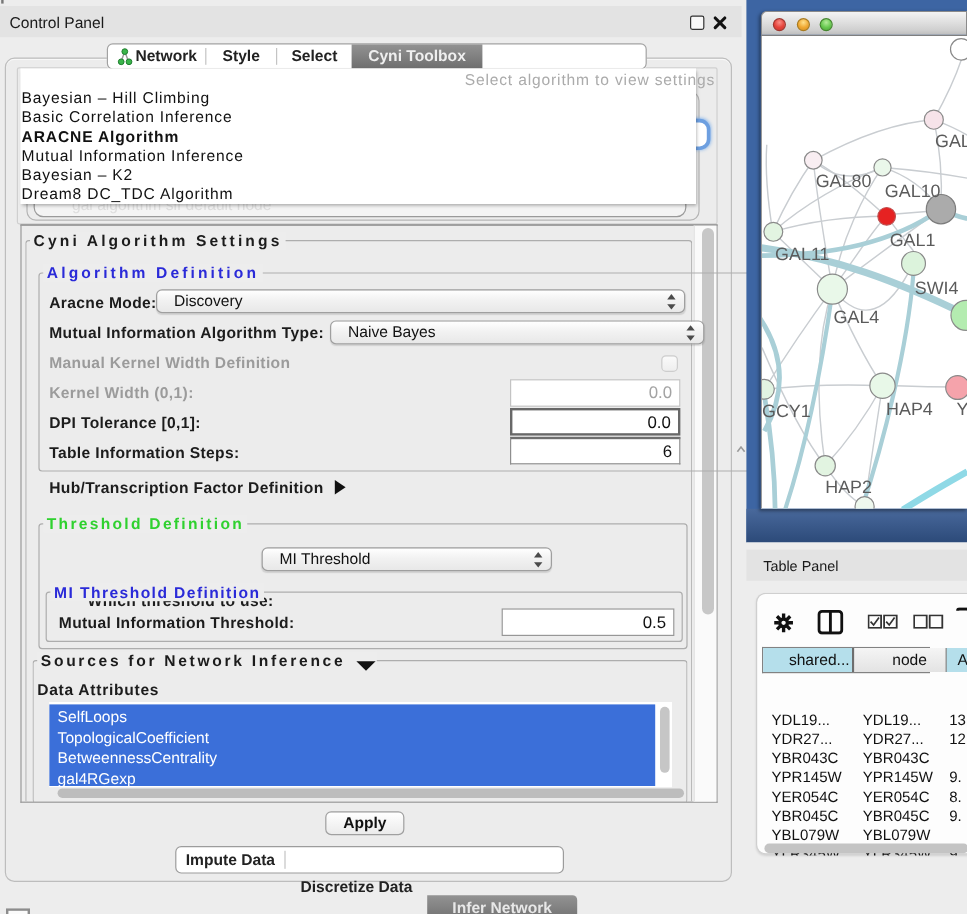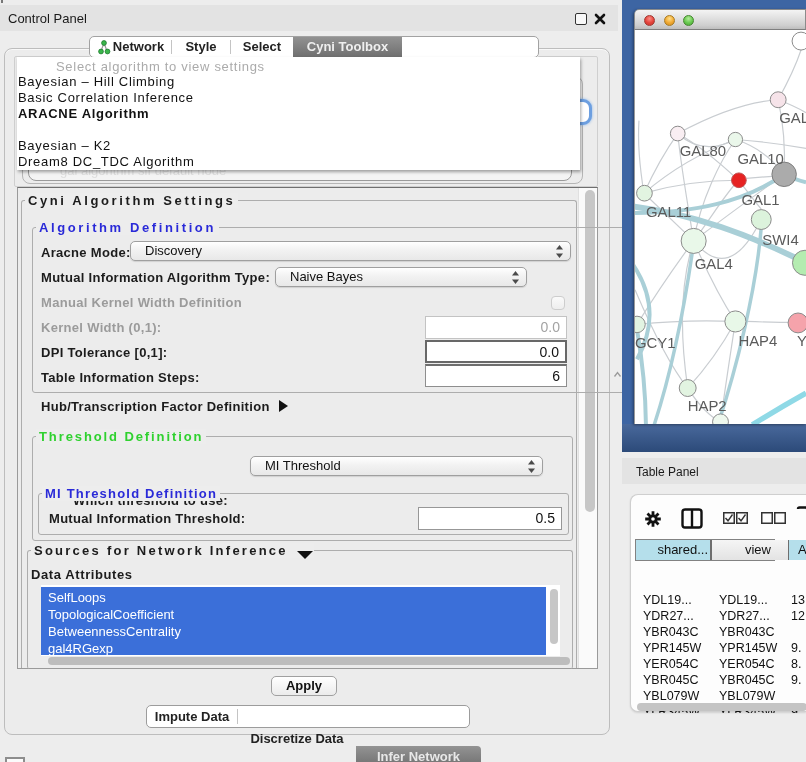--- a/index.html
+++ b/index.html
@@ -71,40 +71,40 @@
   <div class="abs lbl dis" style="left:41px;top:295px;">Manual Kernel Width Definition</div>
   <div class="abs lbl dis" style="left:41px;top:320px;">Kernel Width (0,1):</div>
   <div class="abs lbl" style="left:41px;top:345px;">DPI Tolerance [0,1]:</div>
   <div class="abs lbl" style="left:41px;top:370px;">Table Information Steps:</div>
 
   <div class="combo" style="left:130px;top:241px;width:441px;">Discovery
     <svg class="arr" viewBox="0 0 9 15">
         <path d="M4.5 1 L8 5.5 L1 5.5 Z" fill="#4a4a4a"></path>
         <path d="M4.5 14 L8 9.5 L1 9.5 Z" fill="#4a4a4a"></path>
       </svg></div>
-  <div class="combo" style="left:275px;top:267px;width:252px;">Naive Bayes
+  <div class="combo" style="left:275px;top:267px;width:312px;">Naive Bayes
     <svg class="arr" viewBox="0 0 9 15">
         <path d="M4.5 1 L8 5.5 L1 5.5 Z" fill="#4a4a4a"></path>
         <path d="M4.5 14 L8 9.5 L1 9.5 Z" fill="#4a4a4a"></path>
       </svg></div>
   <div class="abs" style="left:551px;top:296px;width:14px;height:14px;border:1px solid #cdcdcd;border-radius:4px;background:linear-gradient(#fafafa,#eee);"></div>
   <div class="tfield" style="left:425px;top:316px;width:142px;border:1px solid #c3c3c3;color:#a3a3a3;">0.0</div>
   <div class="tfield" style="left:425px;top:340px;width:142px;border:2px solid #686868;color:#111;">0.0</div>
   <div class="tfield" style="left:425px;top:364px;width:142px;border:1px solid #8e8e8e;border-top-width:2px;border-top-color:#6e6e6e;color:#111;">6</div>
 
   <div class="abs lbl" style="left:41px;top:399px;">Hub/Transcription Factor Definition</div>
   <svg class="abs" style="left:277px;top:399px;" width="12" height="14" viewBox="0 0 12 14">
       <path d="M2 1 L11 7 L2 13 Z" fill="#111"></path>
     </svg>
 
   <div class="grp" style="left:32px;top:436px;width:541px;height:105px;">
     <div class="gt" style="color:#2fd12f;letter-spacing:1.9px;">Threshold Definition</div>
   </div>
   <div class="abs lbl" style="left:73px;top:465px;margin-top:28px;">Which threshold to use:</div>
-  <div class="combo" style="left:250px;top:456px;width:293px;">MI Threshold
+  <div class="combo" style="left:218px;top:456px;width:242px;">MI Threshold
     <svg class="arr" viewBox="0 0 9 15">
         <path d="M4.5 1 L8 5.5 L1 5.5 Z" fill="#4a4a4a"></path>
         <path d="M4.5 14 L8 9.5 L1 9.5 Z" fill="#4a4a4a"></path>
       </svg></div>
   <div class="grp" style="left:38px;top:493px;width:531px;height:42px;">
     <div class="gt" style="color:#2a2ad8;letter-spacing:1.2px;">MI Threshold Definition</div>
   </div>
   <div class="abs lbl" style="left:49px;top:511px;">Mutual Information Threshold:</div>
   <div class="tfield" style="left:418px;top:507px;width:144px;border:1px solid #979797;color:#111;">0.5</div>
 
@@ -251,36 +251,37 @@
     <rect x="13.75" y="0.75" width="10.5" height="10.5" fill="none" stroke="#333" stroke-width="1.5"></rect>
   </svg>
   <svg style="position:absolute;left:165px;top:11px;" width="14" height="24" viewBox="0 0 14 24">
     <path d="M2 3 Q2 1.5 3.5 1.5 L10 1.5 L14 5.5 L14 24" fill="none" stroke="#111" stroke-width="2.4"></path>
   </svg>
   
   <div style="position:absolute;left:4px;top:44px;width:172px;height:174px;overflow:hidden;font-size:13px;color:#111;">
     <div style="position:absolute;left:0;top:0;width:140px;height:22px;border:1px solid #828282;border-right:none;">
       <div style="position:absolute;left:0;top:0;width:74px;height:20px;line-height:20px;text-align:right;padding-right:2px;background:#b5dfeb;">shared...</div>
       <div style="position:absolute;left:74px;top:0;width:1.5px;height:20px;background:#6e6e6e;"></div>
-      <div style="position:absolute;left:75.5px;top:0;width:76px;height:20px;line-height:20px;text-align:center;padding-left:17px;background:linear-gradient(#f5f5f5,#e3e3e3);">view</div>
+      <div style="position:absolute;left:75.5px;top:0;width:76px;height:20px;line-height:20px;text-align:center;padding-left:17px;background:linear-gradient(#f5f5f5,#e3e3e3);">node</div>
       <div style="position:absolute;left:151.5px;top:0;width:1.5px;height:20px;background:#6e6e6e;"></div>
       <div style="position:absolute;left:153px;top:0;width:19px;height:20px;line-height:20px;background:#b5dfeb;padding-left:9px;">A</div>
     </div>
     <div style="position:absolute;left:0;top:25px;width:172px;height:137px;overflow:hidden;margin-top:28px;">
       <div id="trows" style="position:absolute;left:0;top:0;line-height:16px;font-size:12.5px;">
         <div style="position:absolute;left:8px;top:0;width:66px;">YDL19...<br>YDR27...<br>YBR043C<br>YPR145W<br>YER054C<br>YBR045C<br>YBL079W<br>YLR345W<br>YIL052C</div>
         <div style="position:absolute;left:84px;top:0;width:66px;">YDL19...<br>YDR27...<br>YBR043C<br>YPR145W<br>YER054C<br>YBR045C<br>YBL079W<br>YLR345W<br>YIL052C</div>
         <div style="position:absolute;left:156px;top:0;width:20px;">13<br>12<br>&nbsp;<br>9.<br>8.<br>9.<br>&nbsp;<br>9.<br>9.</div>
       </div>
     </div>
 
     <div style="position:absolute;left:2px;top:163.5px;width:170px;height:8px;background:#c4c4c4;border-radius:4.5px;"></div>
   </div>
 </div>
 
 <div class="abs" style="left:17px;top:57px;width:563px;height:113px;background:#fff;box-shadow:1px 2px 3px rgba(0,0,0,0.35);font-size:13px;color:#111;letter-spacing:0.7px;">
-  <div style="position:absolute;top:2px;left:4px;width:100%;text-align:left;color:#ababab;padding-left:35px;">Select algorithm to view settings</div>
+  <div style="position:absolute;top:2px;left:16px;width:100%;text-align:right;color:#ababab;padding-left:35px;">Select algorithm to view settings</div>
   <div style="position:absolute;top:17px;left:1px;">Bayesian – Hill Climbing</div>
   <div style="position:absolute;top:33px;left:1px;">Basic Correlation Inference</div>
   <div style="position:absolute;top:49px;left:1px;font-weight:bold;">ARACNE Algorithm</div>
+  <div style="position:absolute;top:65px;left:1px;">Mutual Information Inference</div>
   <div style="position:absolute;top:81px;left:1px;">Bayesian – K2</div>
   <div style="position:absolute;top:97px;left:1px;">Dream8 DC_TDC Algorithm</div>
 </div>
 
 </body></html>

